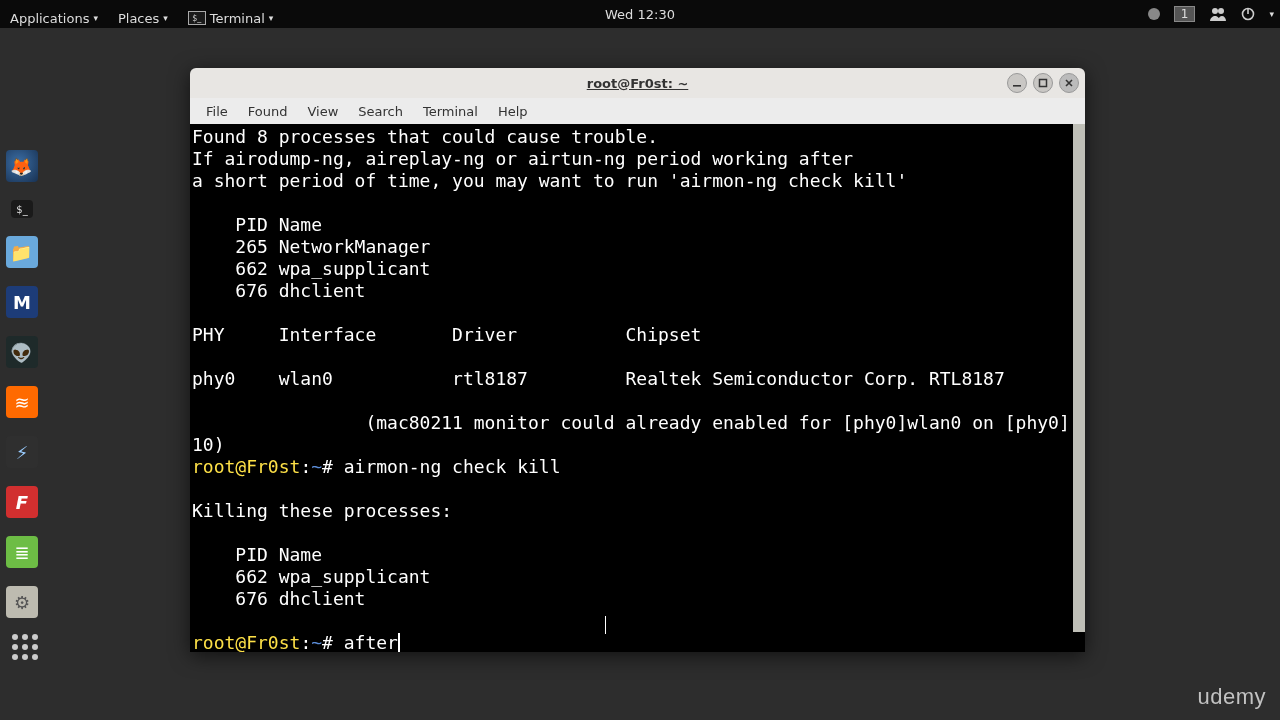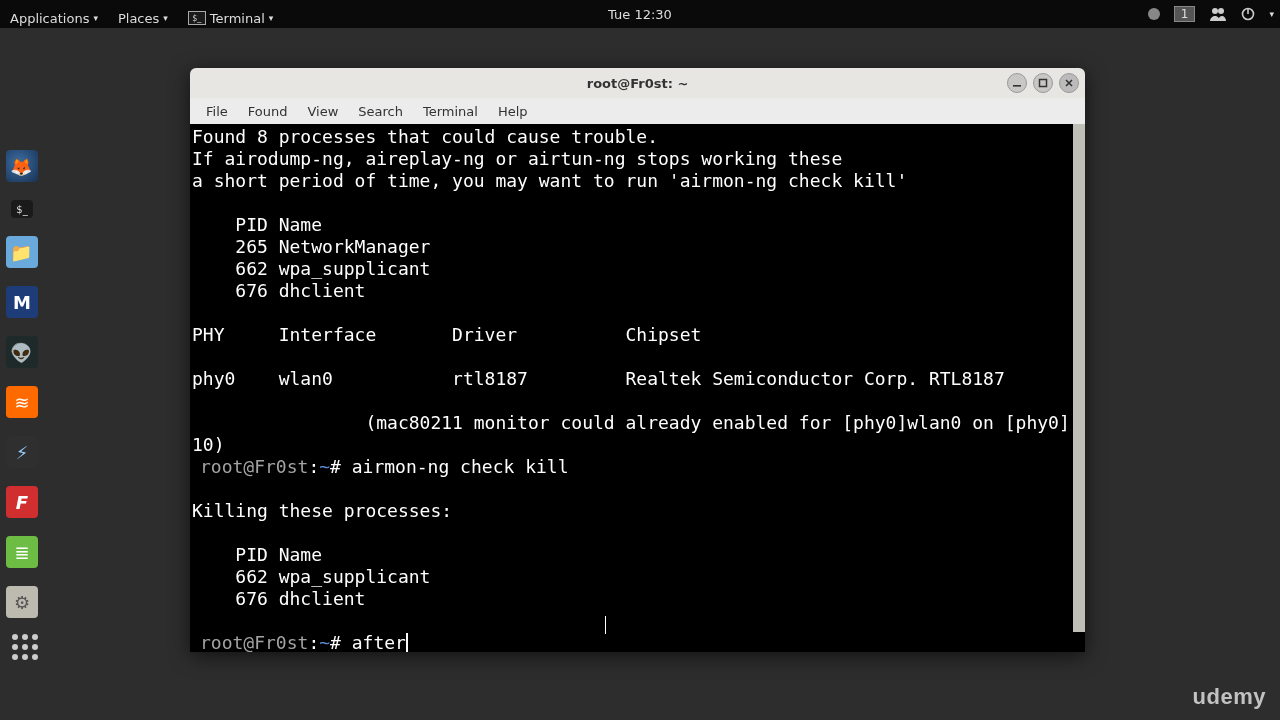--- a/index.html
+++ b/index.html
@@ -17,58 +17,58 @@
 .top-panel svg{display:block;}
 
 
 .launcher{position:absolute;left:6px;top:150px;display:flex;flex-direction:column;gap:18px;align-items:center;}
 .launcher .ic{width:32px;height:32px;border-radius:4px;display:flex;align-items:center;justify-content:center;font-size:18px;color:#fff;}
 .grid-dots{position:absolute;left:12px;bottom:60px;display:grid;grid-template-columns:repeat(3,6px);grid-template-rows:repeat(3,6px);gap:4px;}
 .grid-dots span{width:6px;height:6px;background:#ccc;border-radius:50%;}
 
 
 .term-window{position:absolute;left:190px;top:68px;width:895px;background:#e8e6e3;border-radius:6px;box-shadow:0 4px 20px rgba(0,0,0,.6);}
-.titlebar{height:30px;display:flex;align-items:center;justify-content:center;position:relative;font-size:13px;color:#333;font-weight:bold;border-radius:6px 6px 0 0;}
+.titlebar{height:30px;display:flex;align-items:center;justify-content:center;position:relative;font-size:13px;color:#333;font-weight:bold;border-radius:6px 6px 0 0;text-decoration:underline;}
 .titlebar .win-btns{position:absolute;right:6px;display:flex;gap:6px;}
 .titlebar .wb{width:20px;height:20px;border-radius:50%;background:#c9c7c4;border:1px solid #999;display:flex;align-items:center;justify-content:center;font-size:11px;color:#333;cursor:pointer;}
 .titlebar .wb.close{background:#bbb;}
 .menubar{height:26px;background:#ececec;display:flex;align-items:center;font-size:13px;color:#333;padding-left:6px;}
 .menubar span{padding:0 10px;cursor:pointer;}
 .term-body-wrap{position:relative;}
 .term-body{background:#000;color:#fff;font-family:"DejaVu Sans Mono","Liberation Mono",monospace;font-size:18px;line-height:22px;padding:2px 2px 6px 2px;white-space:pre;overflow:hidden;height:528px;}
 .term-scroll{position:absolute;right:0;top:0;bottom:0;width:12px;background:#000;}
 .term-scroll .thumb{position:absolute;right:0;width:12px;background:#bfbfb7;}
-.prompt-user{color:#a3a3a3;margin-left:8px;}
+.prompt-user{color:#fde047;}
 .prompt-path{color:#5a8bd6;}
 .ibeam{position:absolute;width:1px;height:18px;background:#fff;}
 .text-cursor{display:inline-block;width:2px;height:20px;background:#fff;vertical-align:text-bottom;}
 
 
-.udemy{position:absolute;right:14px;bottom:10px;color:#dcdcdc;font-family:sans-serif;font-weight:700;font-size:22px;letter-spacing:.5px;opacity:.85;}
+.udemy{position:absolute;right:14px;bottom:10px;color:#dcdcdc;font-family:sans-serif;font-weight:400;font-size:22px;letter-spacing:.5px;opacity:.85;}
 </style>
 </head>
 <body>
 
 <div class="top-panel">
   <div class="p-left">
     <div class="menu-item">
       <span>Applications</span>
       <span class="tri">▾</span>
     </div>
     <div class="menu-item">
       <span>Places</span>
       <span class="tri">▾</span>
     </div>
     <div class="menu-item">
       <span class="term-icon-box">$_</span>
       <span>Terminal</span>
       <span class="tri">▾</span>
     </div>
   </div>
-  <div class="center-time">Tue 12:30</div>
+  <div class="center-time">Wed 12:30</div>
   <div class="p-right">
     <span style="width:12px;height:12px;border-radius:50%;background:#888;display:inline-block;"></span>
     <span class="badge-num">1</span>
     <span>
       <svg width="18" height="14" viewBox="0 0 18 14">
           <circle cx="6" cy="4" r="3" fill="#ccc"></circle>
           <circle cx="12" cy="4" r="3" fill="#ccc"></circle>
           <path d="M1 14c0-3 3-5 5-5s5 2 5 5z" fill="#ccc"></path>
           <path d="M9 14c0-3 2-5 4-5s4 2 4 5z" fill="#ccc"></path>
         </svg>
@@ -131,21 +131,21 @@
   <div class="menubar">
     <span>File</span>
     <span>Found</span>
     <span>View</span>
     <span>Search</span>
     <span>Terminal</span>
     <span>Help</span>
   </div>
   <div class="term-body-wrap">
     <div class="term-body"><span>Found 8 processes that could cause trouble.</span>
-<span>If airodump-ng, aireplay-ng or airtun-ng stops working these</span>
+<span>If airodump-ng, aireplay-ng or airtun-ng period working after</span>
 <span>a short period of time, you may want to run 'airmon-ng check kill'</span>
 <span></span>
 <span>    PID Name</span>
 <span>    265 NetworkManager</span>
 <span>    662 wpa_supplicant</span>
 <span>    676 dhclient</span>
 <span></span>
 <span>PHY     Interface       Driver          Chipset</span>
 <span></span>
 <span>phy0    wlan0           rtl8187         Realtek Semiconductor Corp. RTL8187</span>

